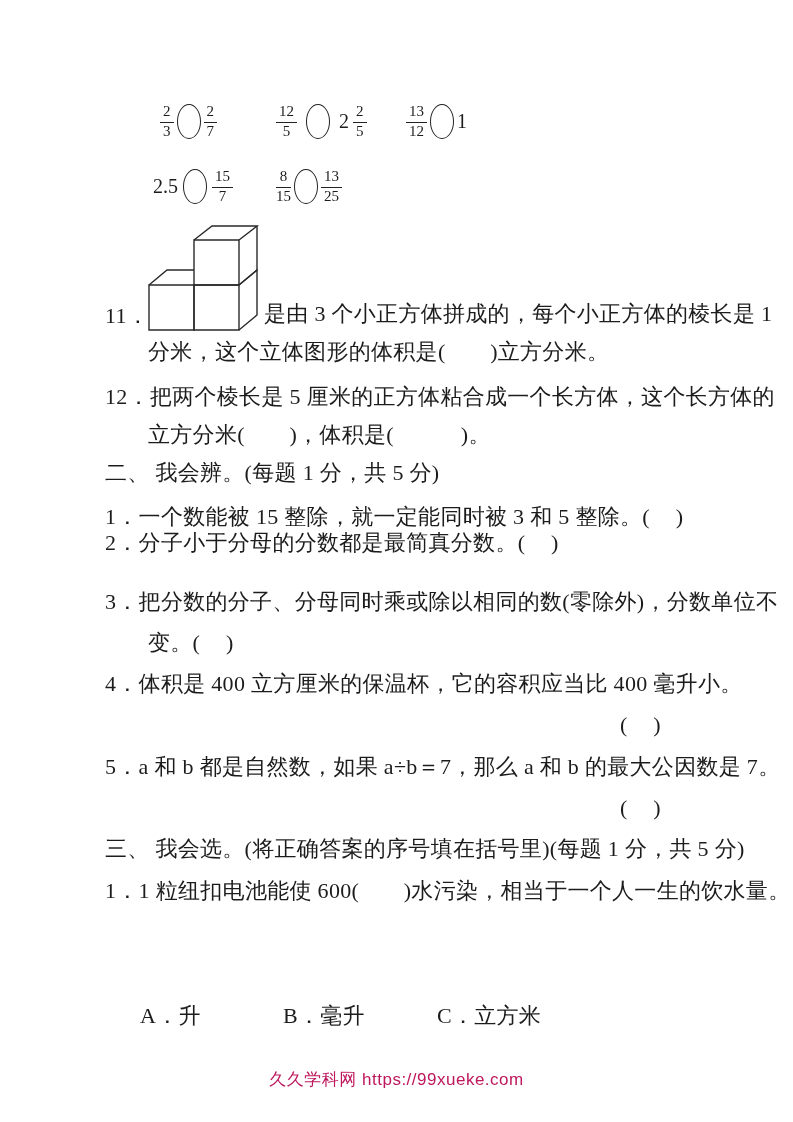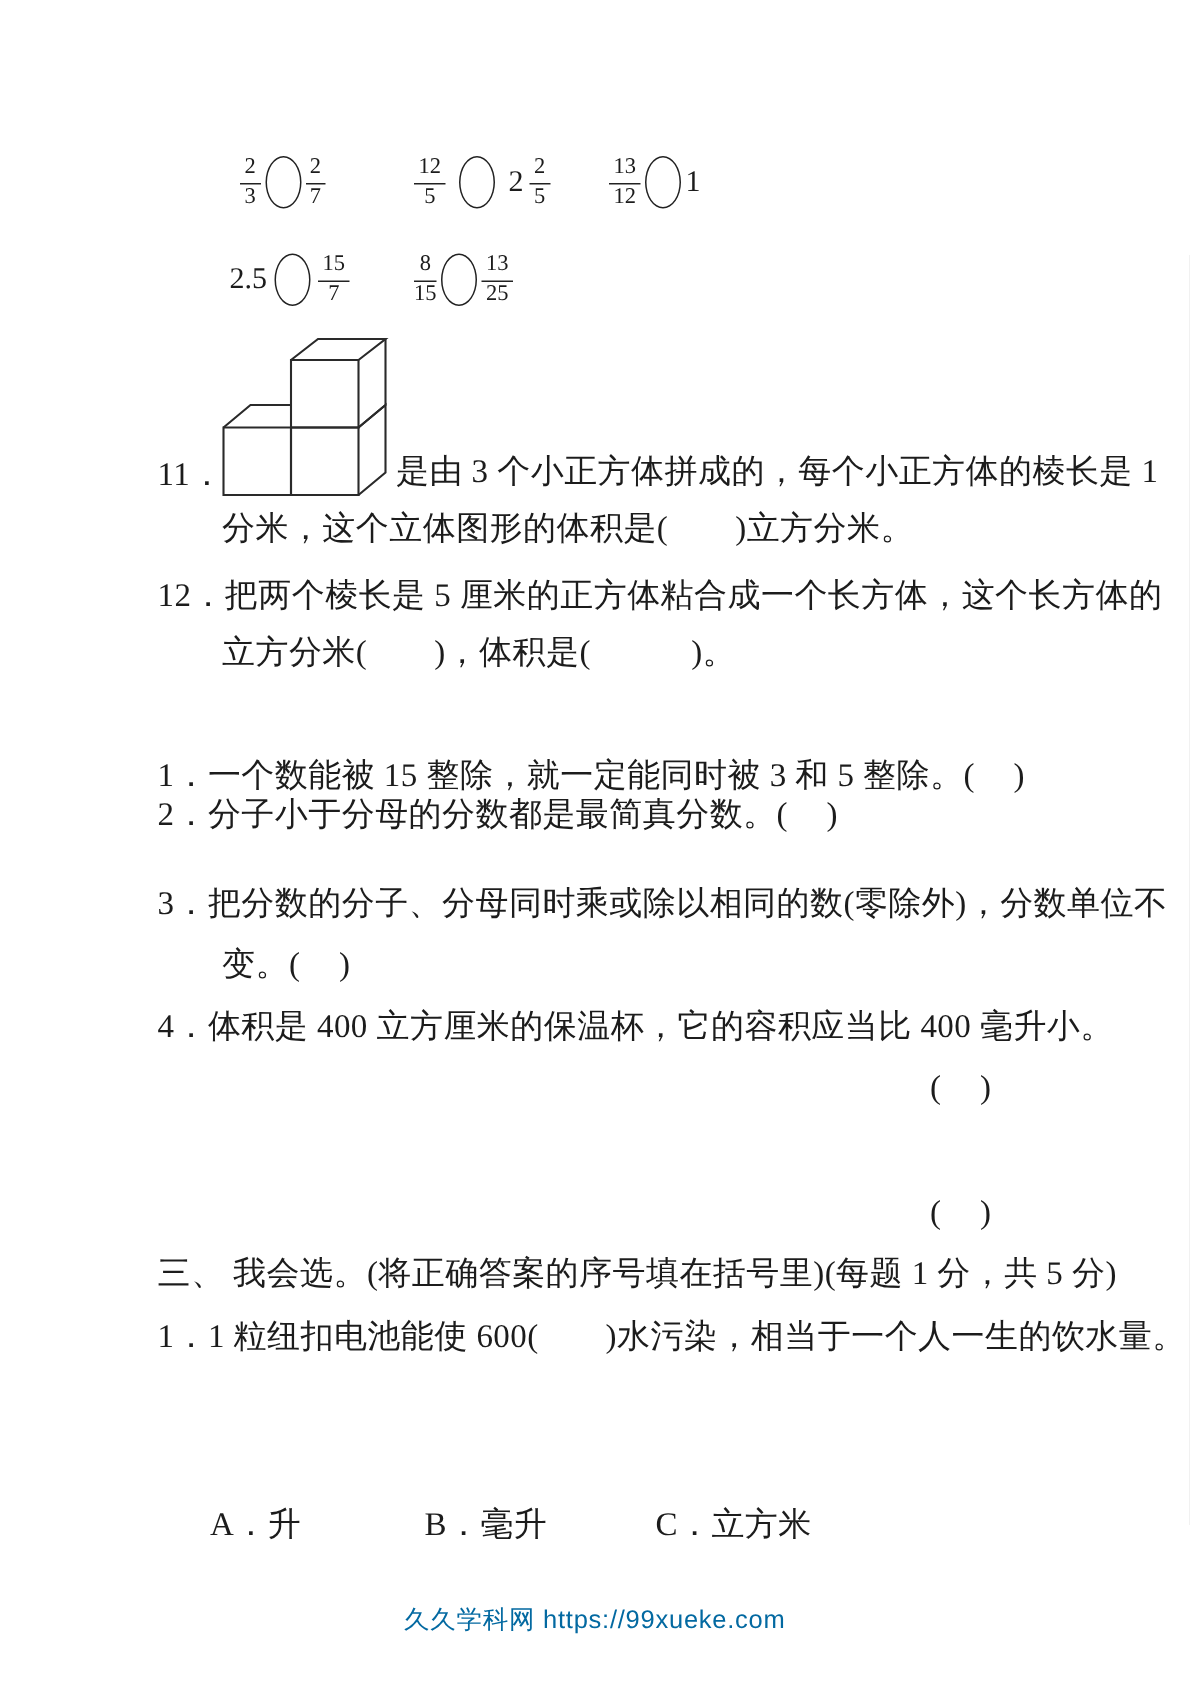--- a/index.html
+++ b/index.html
@@ -26,21 +26,21 @@
     border:1.5px solid #222; border-radius:50%;
     margin:0 3px; flex:0 0 auto;
   }
   .cmp-group.wide .cmp-circle { margin:0 9px; }
   .plain { font-size:20px; }
   .whole { font-size:20px; margin-right:4px; }
 
   .figure { position:absolute; }
   .footer {
     position:absolute; left:0; top:1068px; width:793px;
-    text-align:center; font-size:17px; color:#0369a1;
+    text-align:center; font-size:17px; color:#be185d;
     font-family:"Liberation Sans","DejaVu Sans",sans-serif;
     letter-spacing:0.5px;
   }
 </style>
 </head>
 <body>
 
 <div class="page">
 
   <div class="cmp-group" style="left:160px;top:104px">
@@ -110,40 +110,42 @@
     </g>
   </svg>
 
   <div class="line" style="left:105px;top:303px">11．</div>
   <div class="line" style="left:264px;top:301px">是由 3 个小正方体拼成的，每个小正方体的棱长是 1</div>
   <div class="line" style="left:148px;top:339px">分米，这个立体图形的体积是(　　)立方分米。</div>
 
   <div class="line" style="left:105px;top:384px">12．把两个棱长是 5 厘米的正方体粘合成一个长方体，这个长方体的</div>
   <div class="line" style="left:148px;top:422px">立方分米(　　)，体积是(　　　)。</div>
 
+  <div class="line" style="left:105px;top:460px">二、 我会辨。(每题 1 分，共 5 分)</div>
 
   <div class="line flex" style="left:105px;top:504px;width:562px">
     <span>1．一个数能被 15 整除，就一定能同时被 3 和 5 整除。</span>
     <span class="bracket">(　)</span>
   </div>
 
   <div class="line flex" style="left:105px;top:530px;width:562px">
     <span>2．分子小于分母的分数都是最简真分数。</span>
     <span class="bracket">(　)</span>
   </div>
 
   <div class="line" style="left:105px;top:589px">3．把分数的分子、分母同时乘或除以相同的数(零除外)，分数单位不</div>
   <div class="line flex" style="left:148px;top:630px;width:519px">
     <span>变。</span>
     <span class="bracket">(　)</span>
   </div>
 
   <div class="line" style="left:105px;top:671px">4．体积是 400 立方厘米的保温杯，它的容积应当比 400 毫升小。</div>
   <div class="line bracket" style="left:620px;top:712px">(　)</div>
 
+  <div class="line" style="left:105px;top:754px">5．a 和 b 都是自然数，如果 a÷b＝7，那么 a 和 b 的最大公因数是 7。</div>
   <div class="line bracket" style="left:620px;top:795px">(　)</div>
 
   <div class="line" style="left:105px;top:836px">三、 我会选。(将正确答案的序号填在括号里)(每题 1 分，共 5 分)</div>
   <div class="line" style="left:105px;top:878px">1．1 粒纽扣电池能使 600(　　)水污染，相当于一个人一生的饮水量。</div>
 
   <div class="line" style="left:140px;top:1003px;font-style:normal">A．升</div>
   <div class="line" style="left:283px;top:1003px">B．毫升</div>
   <div class="line" style="left:437px;top:1003px">C．立方米</div>
 
   <div class="footer">久久学科网 https://99xueke.com</div>

